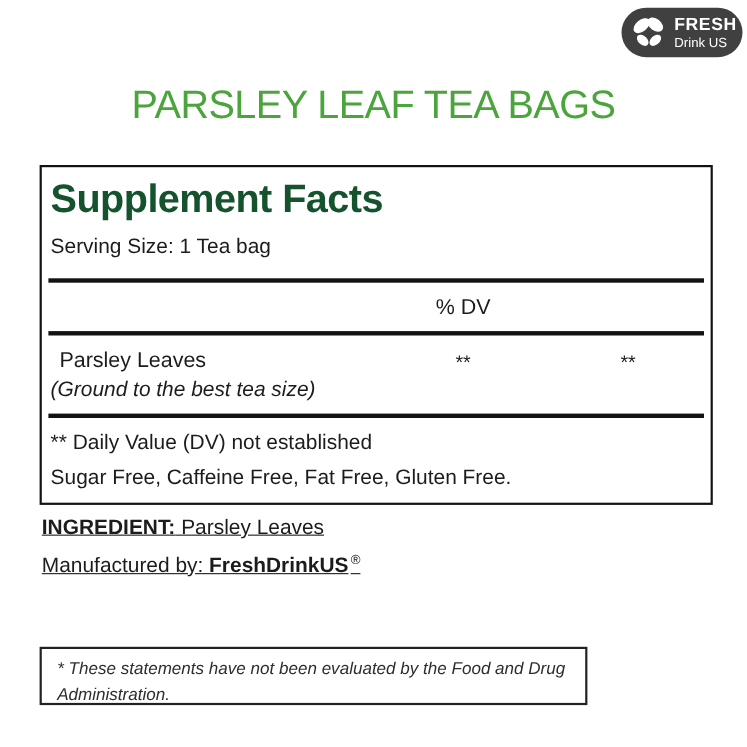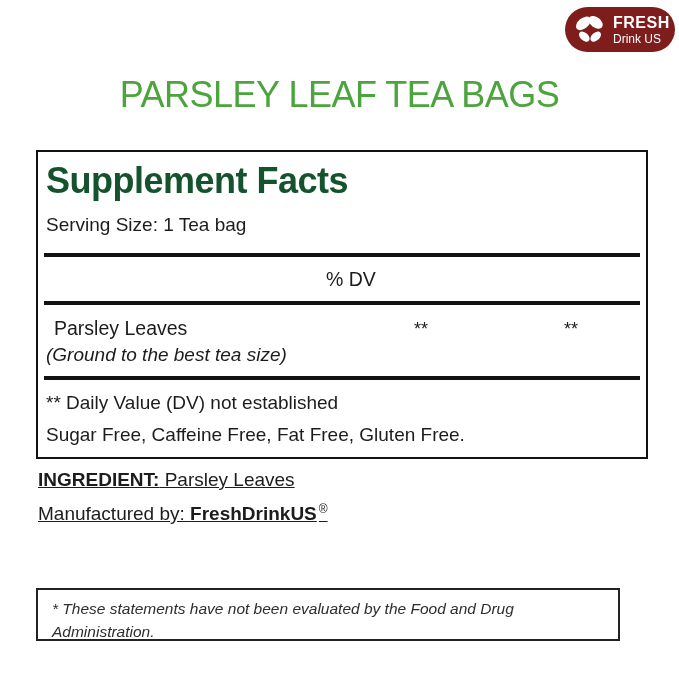--- a/index.html
+++ b/index.html
@@ -10,21 +10,21 @@
     font-family: "Liberation Sans", "DejaVu Sans", sans-serif;
     color: #1c1c1c;
     overflow: hidden;
   }
 
   
   .logo {
     position: absolute;
     top: 7px; right: 4px;
     width: 110px; height: 45px;
-    background: #7f1d1d;
+    background: #404040;
     border-radius: 23px;
     display: flex;
     align-items: center;
     padding: 0 10px 0 6px;
     gap: 4px;
   }
   .logo-leaf { width: 38px; height: 38px; flex: 0 0 auto; }
   .logo-text { display: flex; flex-direction: column; line-height: 1; color: #ffffff; }
   .logo-text .l1 { font-size: 16px; font-weight: bold; letter-spacing: 0.5px; }
   .logo-text .l2 { font-size: 12px; margin-top: 2px; }
@@ -69,21 +69,21 @@
   .rule-2 { margin-top: 0; }
   .rule-3 { margin-top: 10px; }
   .facts-grid {
     display: grid;
     grid-template-columns: 1fr 190px 110px;
     padding: 0 20px 0 8px;
     align-items: center;
   }
   .hdr-row { height: 44px; font-size: 19.5px; }
   .hdr-row .col { text-align: center; }
-  .hdr-row .dv { text-align: left; }
+  .hdr-row .dv { text-align: center; }
   .nutrient-row { margin-top: 12px; font-size: 19.5px; align-items: start; }
   .nutrient-row .amt, .nutrient-row .dv { text-align: center; font-size: 18px; padding-top: 2px; }
   .nutrient-note {
     font-size: 19px;
     font-style: italic;
     margin: 4px 0 0 8px;
   }
   .footnote { font-size: 19px; margin: 12px 0 0 8px; }
   .claims   { font-size: 19px; margin: 10px 0 0 8px; }
 
@@ -96,21 +96,21 @@
     text-decoration: underline;
   }
   .info-line { margin-bottom: 14px; }
   .info b { font-weight: bold; }
   .regmark { font-size: 12px; vertical-align: super; margin-left: 2px; }
 
   
   .disclaimer {
     position: absolute;
     left: 36px; top: 588px;
-    width: 584px; height: 53px;
+    width: 498px; height: 53px;
     border: 2px solid #222222;
     padding: 7px 14px;
     font-size: 15.5px;
     font-style: italic;
     color: #2d2d2d;
     line-height: 1.5;
   }
 </style>
 </head>
 <body>

